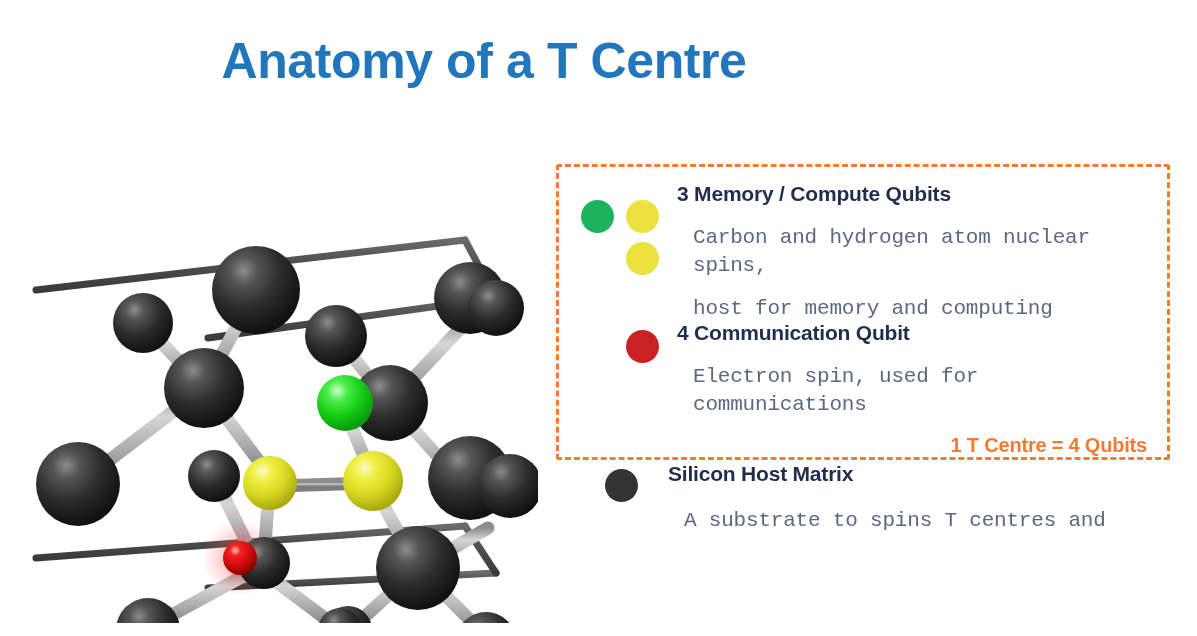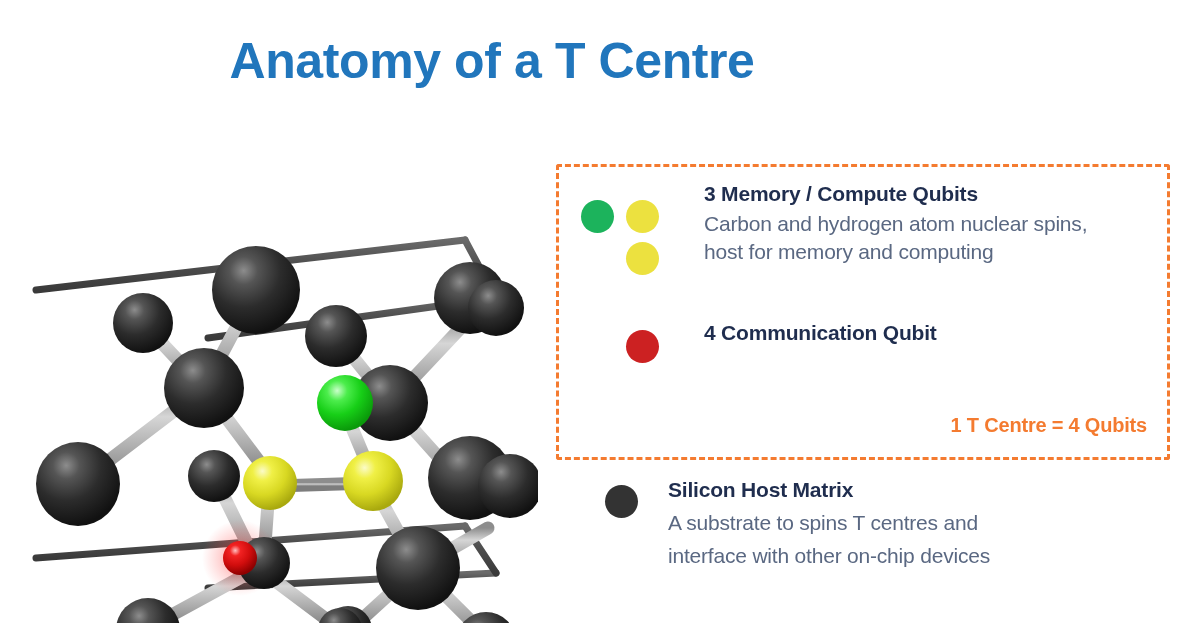--- a/index.html
+++ b/index.html
@@ -28,21 +28,20 @@
     position: absolute;
     left: 0;
     top: 34px;
     width: 968px;
     text-align: center;
     font-size: 50px;
     font-weight: bold;
     color: #2176BC;
     letter-spacing: -0.4px;
     line-height: 1.1;
-    padding-left: 8px;
   }
 
   
   .figure {
     position: absolute;
     left: 18px;
     top: 118px;
     width: 520px;
     height: 505px;
   }
@@ -104,56 +103,57 @@
     background: #CC2122;
   }
   .dot-silicon {
     width: 33px; height: 33px;
     left: 49px; top: 8px;
     background: #333333;
   }
 
   .legend-text {
     position: absolute;
-    left: 127px;
+    left: 100px;
     top: 0;
     width: 480px;
   }
   .legend-heading {
     font-size: 21px;
     font-weight: bold;
     color: #1F2D4E;
     line-height: 1.28;
     margin: 0 0 2px 0;
     letter-spacing: -0.2px;
   }
   .legend-body {
     font-size: 21px;
     font-weight: normal;
     color: #5A6882;
     line-height: 1.32;
-    margin: 0;
+    margin: 16px;
     letter-spacing: -0.2px;
+    font-family: Liberation Mono, monospace;
   }
 
   .total-line {
     position: absolute;
     right: 20px;
-    bottom: 20px;
+    bottom: 0;
     font-size: 20px;
     font-weight: bold;
     color: #F47B30;
     letter-spacing: -0.2px;
   }
 
   
   .silicon-block {
     position: absolute;
     left: 556px;
-    top: 477px;
+    top: 461px;
     width: 614px;
     height: 140px;
   }
   .silicon-block .legend-text { left: 112px; }
   .silicon-block .legend-body { line-height: 1.58; }
 </style>
 </head>
 <body>
 
 <div class="page">
@@ -302,31 +302,31 @@
           <p class="legend-body">host for memory and  computing</p>
         </div>
       </div>
 
       <div class="legend-row row-comm">
         <div class="dots">
           <span class="dot dot-red"></span>
         </div>
         <div class="legend-text">
           <p class="legend-heading">4 Communication Qubit</p>
+          <p class="legend-body">Electron spin, used for communications</p>
         </div>
       </div>
 
       <div class="total-line">1 T Centre = 4 Qubits</div>
     </div>
   </div>
 
   <div class="silicon-block">
     <div class="dots">
       <span class="dot dot-silicon"></span>
     </div>
     <div class="legend-text">
       <p class="legend-heading">Silicon Host Matrix</p>
       <p class="legend-body">A substrate to spins T centres and</p>
-      <p class="legend-body">interface with other on-chip devices</p>
     </div>
   </div>
 
 </div>
 
 </body></html>

